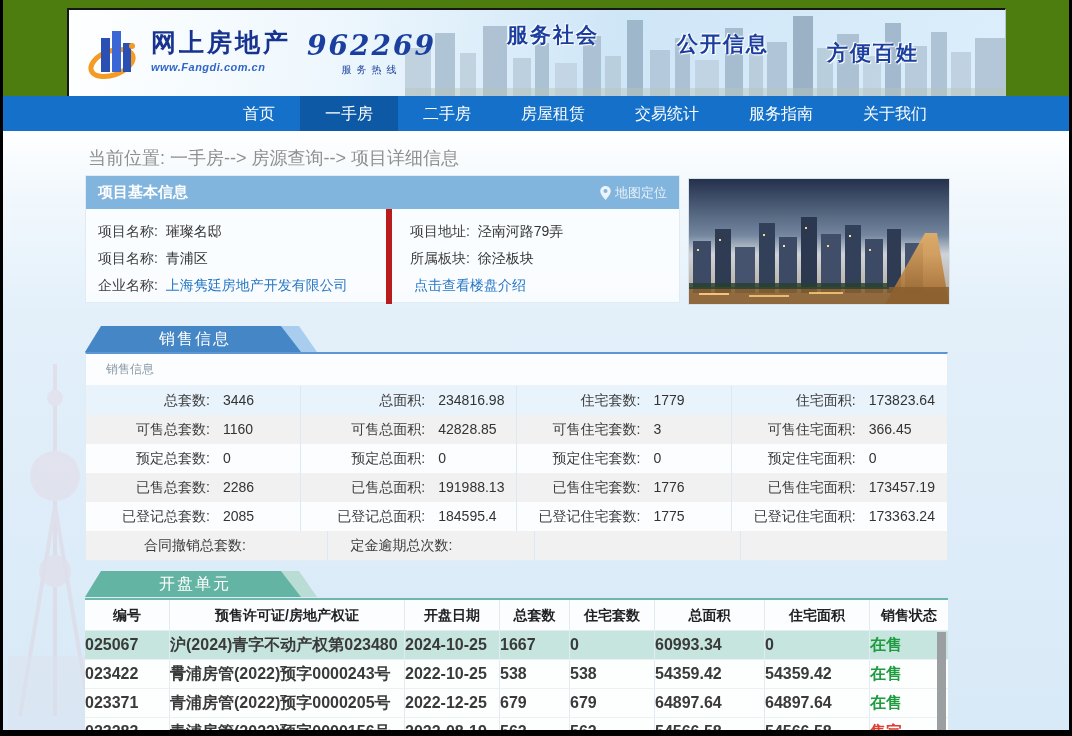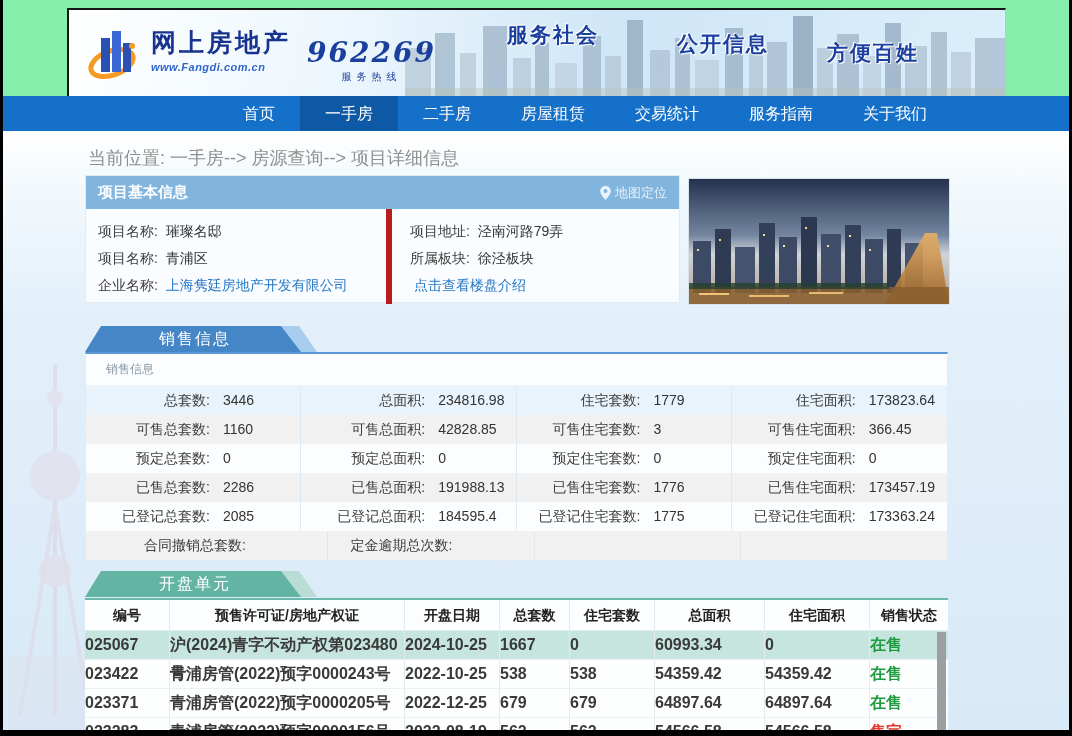--- a/index.html
+++ b/index.html
@@ -1,31 +1,31 @@
 <!DOCTYPE html>
 <html><head>
 <meta charset="utf-8">
 <style>
   html,body{margin:0;padding:0;background:#fff;}
-  #screen{position:relative;width:1072px;height:736px;overflow:hidden;background:#86efac;
+  #screen{position:relative;width:1072px;height:736px;overflow:hidden;background:#4d7c0f;
           font-family:"Liberation Sans","DejaVu Sans",sans-serif;color:#333;}
   
   .edge-left,.edge-right{position:absolute;top:0;bottom:0;width:3px;background:#000;z-index:30;}
   .edge-left{left:0}.edge-right{right:0}
   .bottom-bar{position:absolute;left:0;right:0;bottom:0;height:6px;background:#000;z-index:30;}
   
   .banner{position:absolute;left:67px;top:8px;width:939px;height:88px;box-sizing:border-box;
           border-top:2px solid #161616;border-left:2px solid #161616;border-right:1px solid #b9c4cc;
           background:linear-gradient(100deg,#feffff 0%,#eef7fd 28%,#cfe6f7 58%,#dcEEfb 100%);overflow:hidden;}
   .skyline{position:absolute;right:0;bottom:0;}
   .logo{position:absolute;left:18px;top:16px;display:flex;align-items:flex-start;z-index:3;}
   .logo-text{margin-left:10px;}
   .site-name{font-size:25px;font-weight:bold;color:#17338f;letter-spacing:3px;font-family:"DejaVu Serif","Liberation Serif",serif;}
   .site-url{font-size:11px;font-weight:bold;font-style:italic;color:#2f66c8;margin-top:2px;letter-spacing:.5px;}
-  .hotline{margin-left:16px;margin-top:10px;text-align:center;}
+  .hotline{margin-left:16px;margin-top:3px;text-align:center;}
   .hotline-num{font-size:28px;font-weight:bold;font-style:italic;color:#1b3f9e;font-family:"DejaVu Serif","Liberation Serif",serif;letter-spacing:2px;}
   .hotline-label{font-size:10px;color:#1b3f9e;letter-spacing:5px;margin-top:1px;}
   .slogan{position:absolute;z-index:4;font-size:21px;font-weight:bold;color:#1b3f9e;letter-spacing:2px;
           text-shadow:0 0 3px #fff,1px 1px 0 #fff,-1px -1px 0 #fff;}
   .slg0{left:438px;top:11px;} .slg1{left:608px;top:20px;} .slg2{left:758px;top:29px;}
   
   .navbar{position:absolute;left:0;top:96px;width:1072px;height:35px;background:#1470c8;display:flex;z-index:2;}
   .nav-item{margin:0;padding:0 25px;line-height:35px;color:#fff;font-size:16px;cursor:pointer;}
   .nav-item.active{background:#0d59a5;}
   .nav-spacer{width:218px;}

